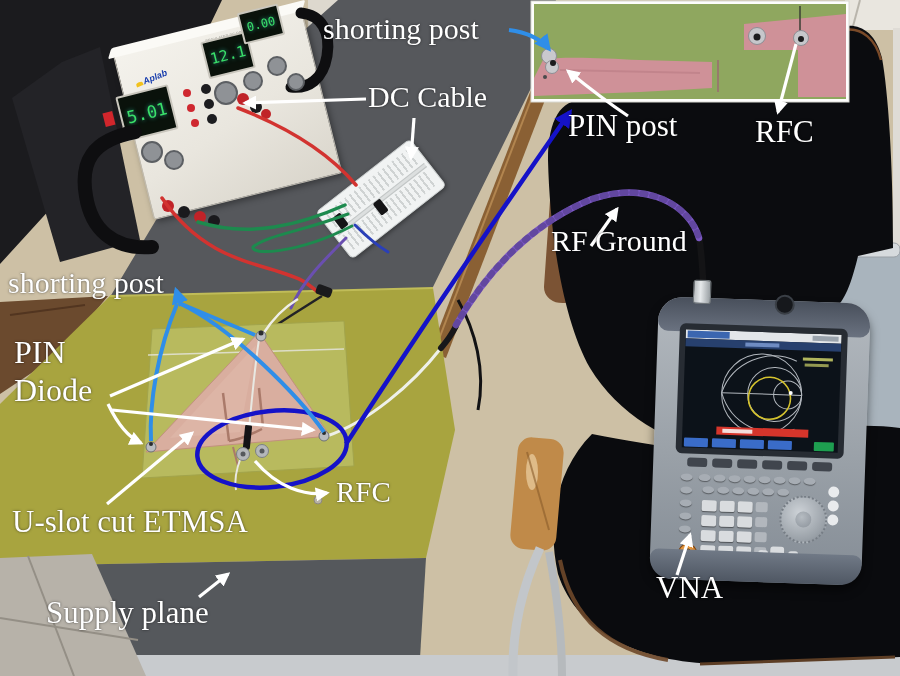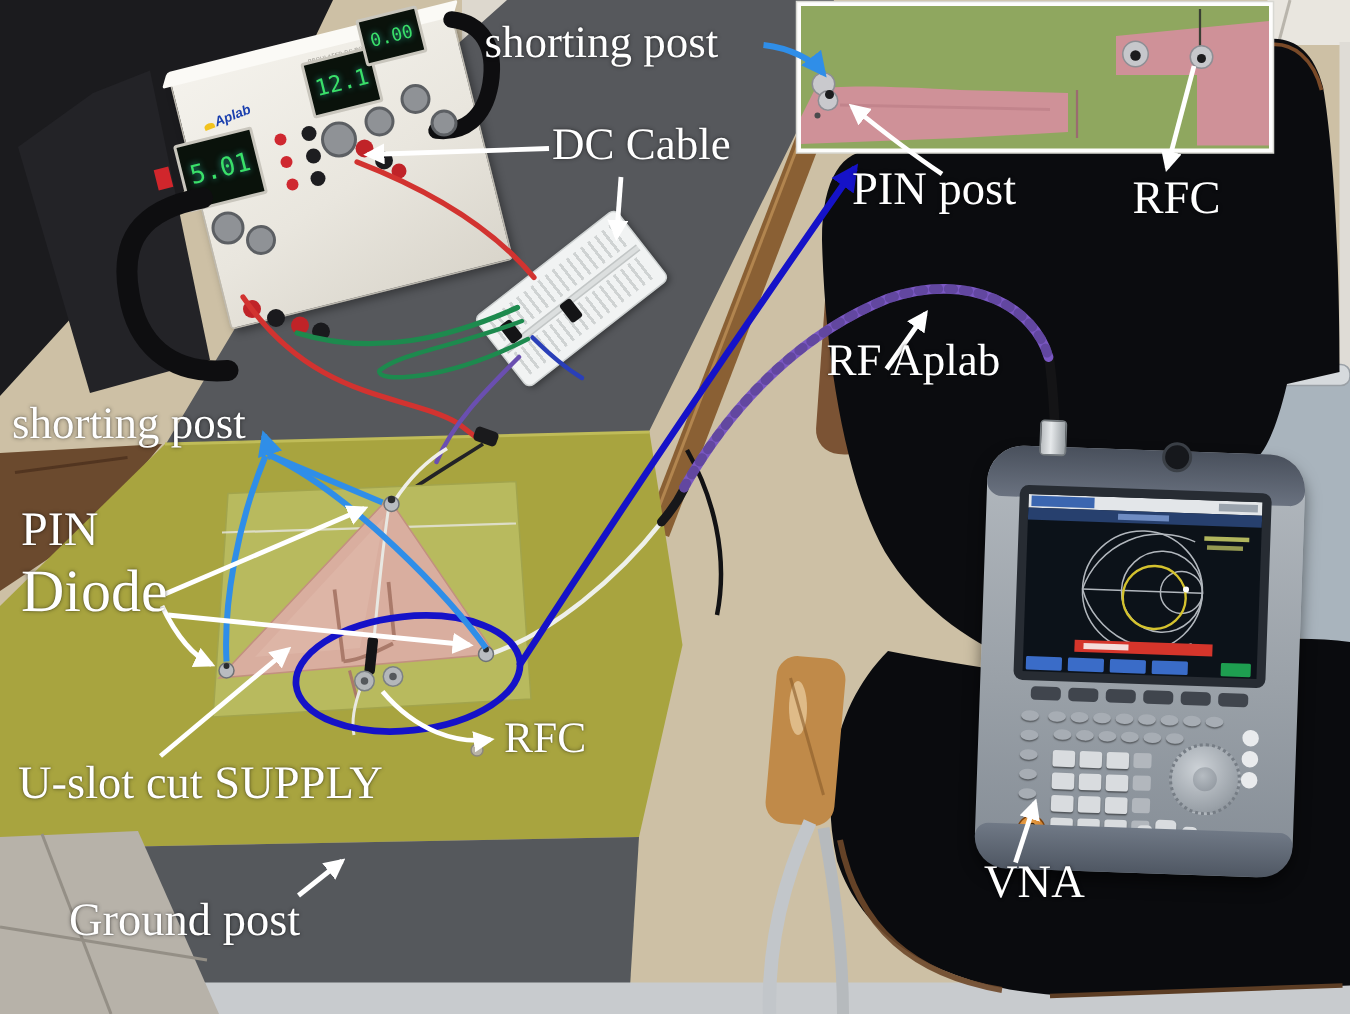--- a/index.html
+++ b/index.html
@@ -402,22 +402,22 @@
       <path d="M199,597 L228,574" marker-end="url(#mw)"></path>
       <path d="M677,575 L690,535" marker-end="url(#mw)"></path>
     </g>
   </svg>
 
   <div class="layer">
     <div class="lbl" style="left:323px;top:14px;font-size:30px;">shorting post</div>
     <div class="lbl" style="left:368px;top:82px;font-size:30px;">DC Cable</div>
     <div class="lbl" style="left:568px;top:110px;font-size:31px;">PIN post</div>
     <div class="lbl" style="left:755px;top:116px;font-size:31px;">RFC</div>
-    <div class="lbl" style="left:551px;top:226px;font-size:30px;">RF Aplab</div>
+    <div class="lbl" style="left:551px;top:226px;font-size:30px;">RF Ground</div>
     <div class="lbl" style="left:8px;top:268px;font-size:30px;">shorting post</div>
     <div class="lbl" style="left:14px;top:336px;font-size:32px;">PIN</div>
-    <div class="lbl" style="left:14px;top:374px;font-size:40px;">Diode</div>
-    <div class="lbl" style="left:12px;top:506px;font-size:31px;">U-slot cut SUPPLY</div>
+    <div class="lbl" style="left:14px;top:374px;font-size:32px;">Diode</div>
+    <div class="lbl" style="left:12px;top:506px;font-size:31px;">U-slot cut ETMSA</div>
     <div class="lbl" style="left:336px;top:478px;font-size:29px;">RFC</div>
-    <div class="lbl" style="left:46px;top:597px;font-size:31px;">Ground post</div>
+    <div class="lbl" style="left:46px;top:597px;font-size:31px;">Supply plane</div>
     <div class="lbl" style="left:656px;top:572px;font-size:31px;">VNA</div>
   </div>
 </div>
 
 </body></html>

